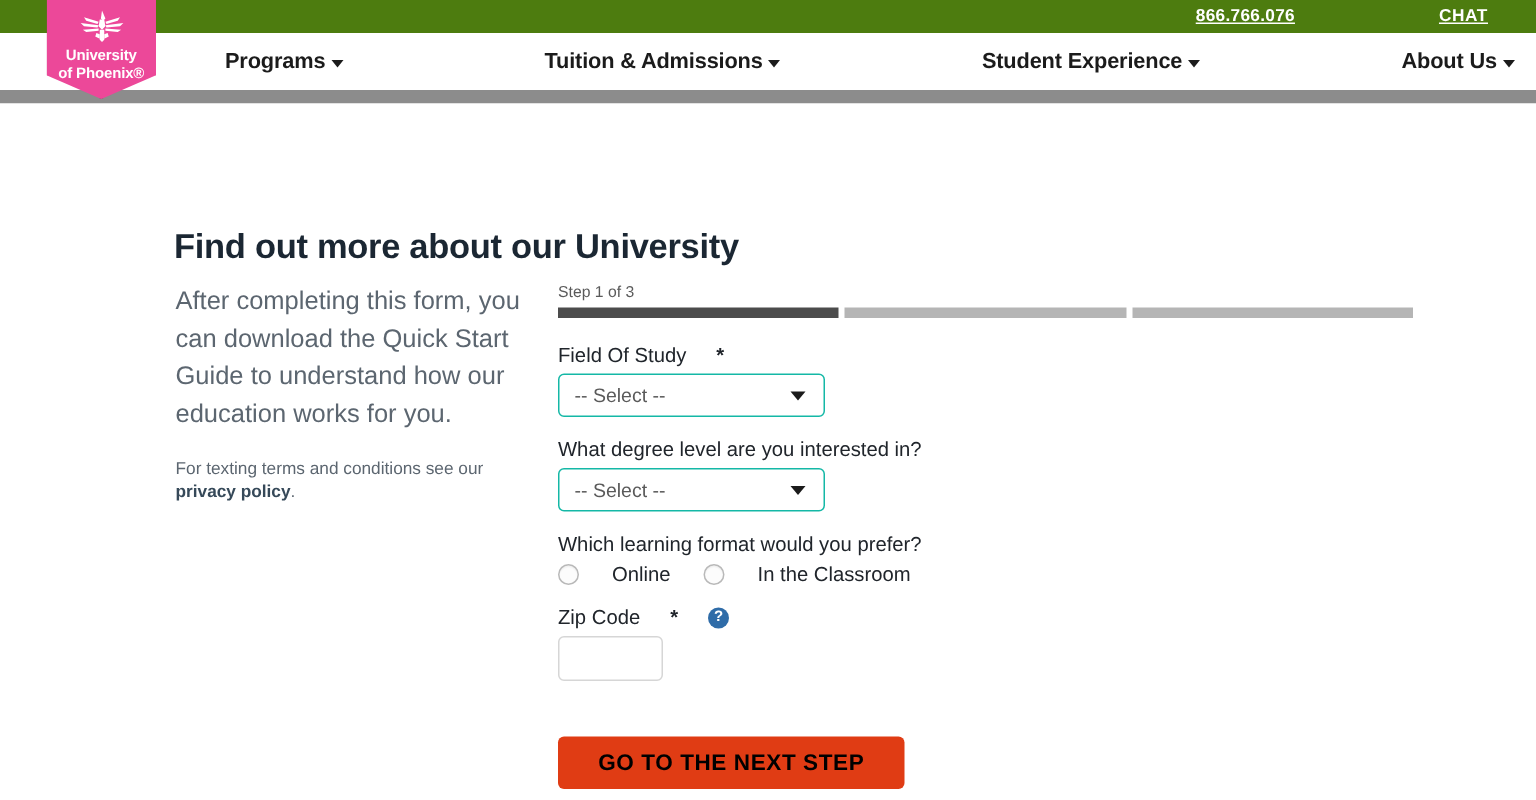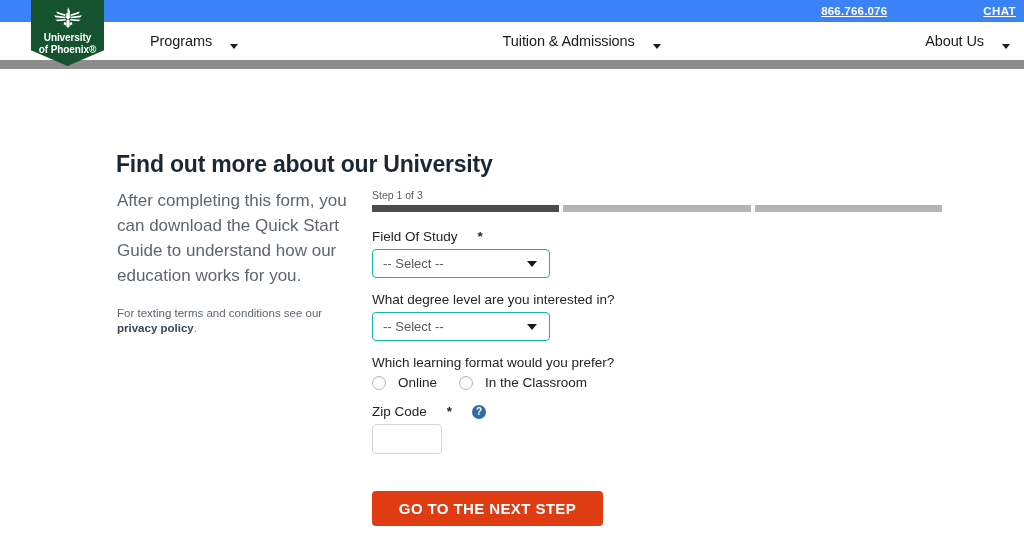--- a/index.html
+++ b/index.html
@@ -8,25 +8,25 @@
     height: 533px;
     background: #ffffff;
     font-family: "Liberation Sans", sans-serif;
     overflow: hidden;
   }
 
   
   .topbar {
     position: relative;
     height: 22px;
-    background: #3b82f6;
+    background: #4d7c0f;
     display: flex;
     align-items: center;
     justify-content: flex-end;
-    padding-right: 8px;
+    padding-right: 32px;
   }
   .topbar-phone {
     color: #ffffff;
     font-size: 11.5px;
     font-weight: bold;
     letter-spacing: .2px;
     margin-right: 96px;
   }
   .topbar-chat {
     color: #ffffff;
@@ -47,26 +47,26 @@
     display: flex;
     align-items: center;
     width: 100%;
     padding-left: 150px;
     padding-right: 14px;
     justify-content: space-between;
   }
   .nav-item {
     color: #1b1b1b;
     font-size: 14.5px;
-    font-weight: normal;
+    font-weight: bold;
     white-space: nowrap;
     letter-spacing: -.1px;
     display: inline-flex;
-    align-items: flex-end;
-    gap: 18px;
+    align-items: center;
+    gap: 4px;
     cursor: pointer;
   }
   .caret {
     display: inline-block;
     width: 0; height: 0;
     border-left: 4px solid transparent;
     border-right: 4px solid transparent;
     border-top: 5px solid #1b1b1b;
     margin-top: 3px;
   }
@@ -76,21 +76,21 @@
     background: #8c8c8c;
   }
 
   
   .logo {
     position: absolute;
     left: 31px;
     top: 0;
     width: 73px;
     height: 66px;
-    background: #14532d;
+    background: #ec4899;
     clip-path: polygon(0 0, 100% 0, 100% 76%, 50% 100%, 0 76%);
     z-index: 40;
     display: flex;
     flex-direction: column;
     align-items: center;
     padding-top: 5px;
     box-shadow: 0 1px 3px rgba(0,0,0,.35);
   }
   .logo-bird { width: 36px; height: 25px; display:block; }
   .logo-text {
@@ -207,21 +207,21 @@
 
   .radio-row {
     display: flex;
     align-items: center;
     gap: 8px;
     margin-top: 2px;
   }
   .radio-opt {
     display: flex;
     align-items: center;
-    gap: 12px;
+    gap: 22px;
     cursor: pointer;
     margin-right: 14px;
   }
   .radio-dot {
     width: 14px; height: 14px;
     border: 1px solid #b9b9b9;
     border-radius: 50%;
     background: #fcfcfc;
     box-shadow: inset 0 1px 1px rgba(0,0,0,.05);
   }
@@ -251,21 +251,21 @@
     padding-left: 7px;
     color: #20252b;
     font-family: "Liberation Sans", sans-serif;
   }
 
   .cta {
     margin-top: 23px;
     background: #e03c14;
     border: none;
     border-radius: 4px;
-    color: #ffffff;
+    color: #000000;
     font-size: 15px;
     font-weight: bold;
     letter-spacing: .4px;
     width: 231px;
     height: 35px;
     cursor: pointer;
     font-family: "Liberation Sans", sans-serif;
   }
 </style>
 </head>
@@ -277,20 +277,24 @@
 </div>
 
 <div class="navbar">
   <div class="nav-items">
     <div class="nav-item">
       <span>Programs</span>
       <span class="caret"></span>
     </div>
     <div class="nav-item">
       <span>Tuition &amp; Admissions</span>
+      <span class="caret"></span>
+    </div>
+    <div class="nav-item">
+      <span>Student Experience</span>
       <span class="caret"></span>
     </div>
     <div class="nav-item">
       <span>About Us</span>
       <span class="caret"></span>
     </div>
   </div>
 </div>
 
 <div class="graybar"></div>

